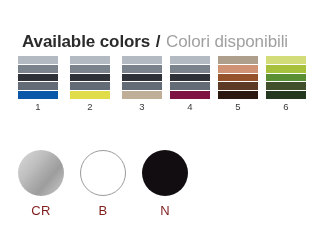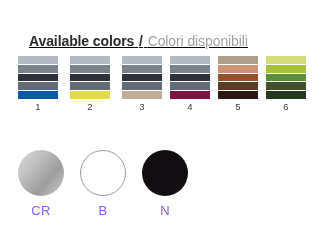--- a/index.html
+++ b/index.html
@@ -19,26 +19,25 @@
   .page {
     position: absolute;
     left: 0; top: 0;
     width: 336px;
     height: 248px;
   }
 
   
   .section-title {
     position: absolute;
-    left: 29px;
+    left: 22px;
     white-space: nowrap;
-    font-size: 14px;
+    font-size: 17px;
     line-height: 13px;
     letter-spacing: -0.1px;
-    text-decoration: underline;
   }
   .section-title .t-en {
     font-weight: 700;
     color: #2b2b2b;
     font-stretch: condensed;
   }
   .section-title .t-slash {
     font-weight: 700;
     color: #2b2b2b;
     padding: 0 1px;
@@ -136,21 +135,21 @@
     width: 220px;
     height: 16px;
   }
   .circle-label {
     position: absolute;
     top: 0;
     width: 46px;
     text-align: center;
     font-size: 13px;
     line-height: 15px;
-    color: #8b5cf6;
+    color: #7f1d1d;
     font-weight: 400;
     letter-spacing: 0.3px;
   }
 </style>
 </head>
 <body>
 
 <div class="page">
 
   <div class="section-title" id="title-colors">

